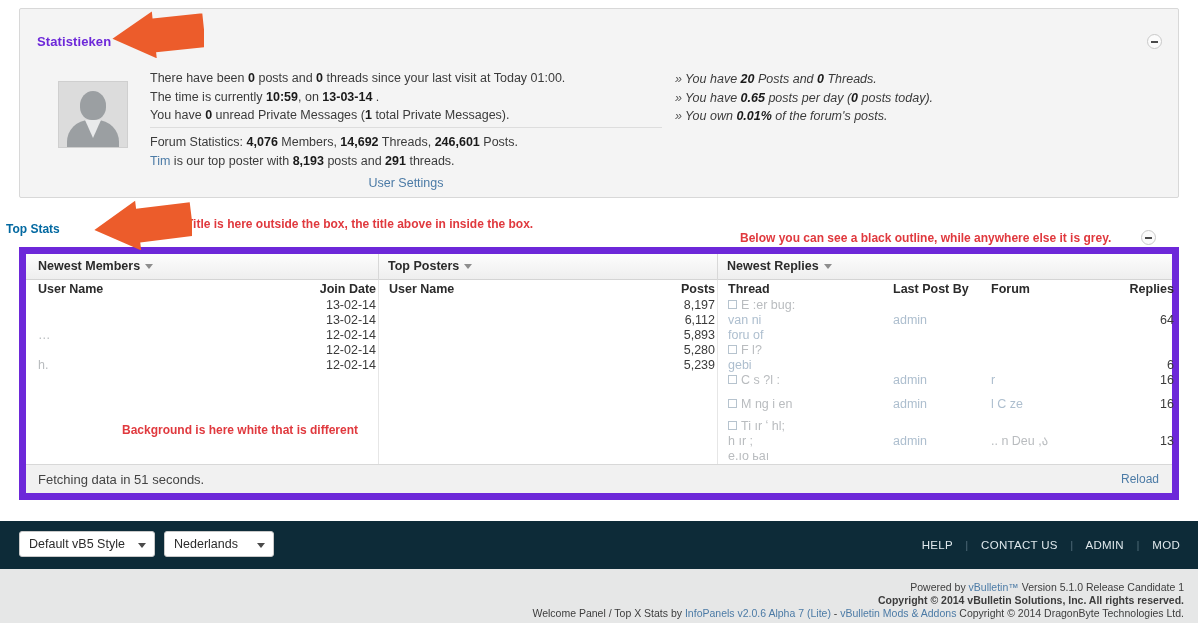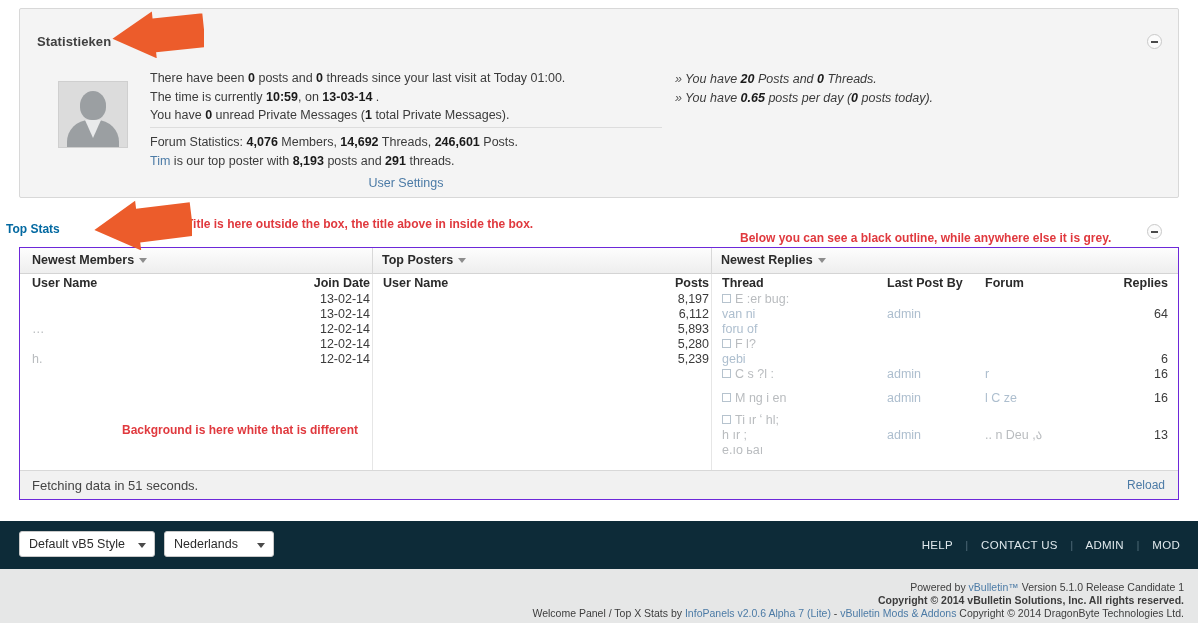--- a/index.html
+++ b/index.html
@@ -11,21 +11,21 @@
     overflow:hidden;position:relative;
   }
   
   .stats-panel{
     position:absolute;left:19px;top:8px;width:1160px;height:190px;
     background:#f4f4f4;border:1px solid #d8d8d8;border-radius:2px;
     box-sizing:border-box;
   }
   .stats-title{
     position:absolute;left:17px;top:25px;
-    font-size:13px;font-weight:bold;color:#404040;
+    font-size:13px;font-weight:bold;color:#6d28d9;
     letter-spacing:.1px;
   }
   .collapse-btn{
     position:absolute;width:15px;height:15px;border-radius:50%;
     border:1px solid #c9c9c9;background:#fbfbfb;
     box-sizing:border-box;
   }
   .collapse-btn::before{
     content:"";position:absolute;left:3px;top:6px;width:7px;height:2px;
     background:#4a4a4a;
@@ -68,21 +68,21 @@
   .stats-right .stats-line{color:#3b3b3b;font-style:italic;}
   .bullet{color:#555;margin-right:3px;}
 
   
   .topstats-title{
     position:absolute;left:6px;top:222px;
     font-size:12px;font-weight:bold;color:#0369a1;
   }
   .topstats-box{
     position:absolute;left:19px;top:247px;width:1160px;height:253px;
-    background:#ffffff;border:1px solid #6d28d9;box-sizing:border-box;
+    background:#ffffff;border:7px solid #6d28d9;box-sizing:border-box;
   }
   .tabs-row{
     position:absolute;left:0;top:0;width:100%;height:26px;
     background:linear-gradient(#fdfdfd,#eeeeee);
     border-bottom:1px solid #d4d4d4;box-sizing:border-box;
   }
   .tab{
     position:absolute;top:5px;font-size:12.5px;font-weight:bold;color:#2b2b2b;
     white-space:nowrap;
   }
@@ -193,20 +193,21 @@
     <div class="stats-line"><a class="link">Tim</a><span> is our top poster with </span><b>8,193</b><span> posts and </span><b>291</b><span> threads.</span></div>
   </div>
 
   <div class="user-settings">
     <a class="link">User Settings</a>
   </div>
 
   <div class="stats-right">
     <div class="stats-line"><span class="bullet">»</span><span>You have </span><b>20</b><span> Posts and </span><b>0</b><span> Threads.</span></div>
     <div class="stats-line"><span class="bullet">»</span><span>You have </span><b>0.65</b><span> posts per day (</span><b>0</b><span> posts today).</span></div>
+    <div class="stats-line"><span class="bullet">»</span><span>You own </span><b>0.01%</b><span> of the forum's posts.</span></div>
   </div>
 </div>
 
 <div class="topstats-title">Top Stats</div>
 
 <div class="topstats-box">
   <div class="collapse-btn topstats-collapse"></div>
 
   <div class="tabs-row">
     <div class="tab" style="left:12px;"><span>Newest Members</span><span class="caret"></span></div>

